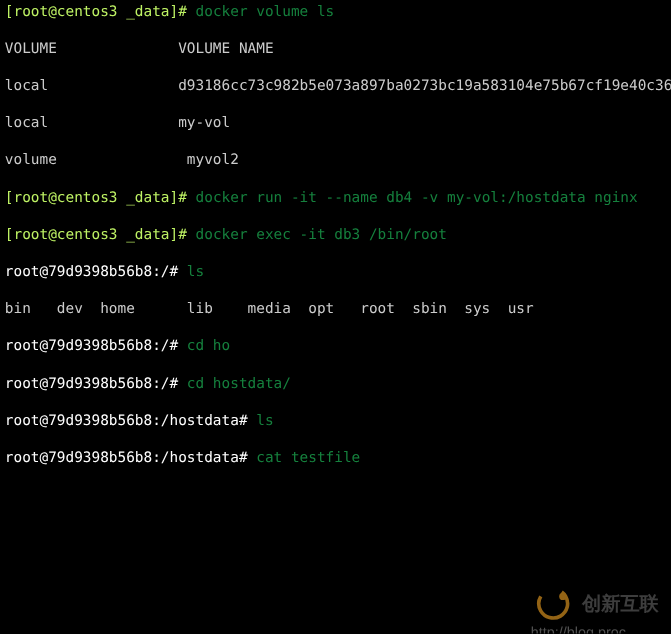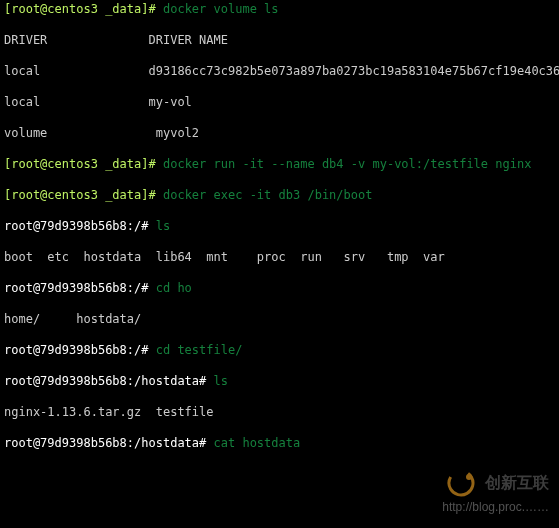--- a/index.html
+++ b/index.html
@@ -21,53 +21,51 @@
     letter-spacing: 0px;
   }
   .line { display: block; }
   .pr1 { color: #bef264; } 
   .pr2 { color: #fff; }
   .cmd { color: #15803d; }
   .out { color: #ccc; }
   .watermark {
     position: absolute;
     right: 10px;
-    bottom: 28px;
+    bottom: 8px;
     font-family: sans-serif;
     color: #aaa;
     font-size: 14px;
     opacity: 0.6;
     pointer-events: none;
   }
   .watermark .logo {
     display: inline-block;
     vertical-align: middle;
     margin-right: 6px;
   }
   .watermark .t1 { font-weight: bold; font-size: 16px; color: #666; }
   .watermark .sub { position:absolute; right:0; bottom:-14px; font-size:12px; color:#888; }
 </style>
 </head>
 <body>
 
 <div class="terminal" id="term"><span class="line"><span class="pr1">[root@centos3 _data]# </span><span class="cmd">docker volume ls</span></span>
-<span class="line"><span class="out">DRIVER              DRIVER NAME</span></span>
+<span class="line"><span class="out">VOLUME              VOLUME NAME</span></span>
 <span class="line"><span class="out">local               d93186cc73c982b5e073a897ba0273bc19a583104e75b67cf19e40c3693</span></span>
 <span class="line"><span class="out">local               my-vol</span></span>
 <span class="line"><span class="out">volume               myvol2</span></span>
-<span class="line"><span class="pr1">[root@centos3 _data]# </span><span class="cmd">docker run -it --name db4 -v my-vol:/testfile nginx</span></span>
-<span class="line"><span class="pr1">[root@centos3 _data]# </span><span class="cmd">docker exec -it db3 /bin/boot</span></span>
+<span class="line"><span class="pr1">[root@centos3 _data]# </span><span class="cmd">docker run -it --name db4 -v my-vol:/hostdata nginx</span></span>
+<span class="line"><span class="pr1">[root@centos3 _data]# </span><span class="cmd">docker exec -it db3 /bin/root</span></span>
 <span class="line"><span class="pr2">root@79d9398b56b8:/# </span><span class="cmd">ls</span></span>
-<span class="line"><span class="out">boot  etc  hostdata  lib64  mnt    proc  run   srv   tmp  var</span></span>
+<span class="line"><span class="out">bin   dev  home      lib    media  opt   root  sbin  sys  usr</span></span>
 <span class="line"><span class="pr2">root@79d9398b56b8:/# </span><span class="cmd">cd ho</span></span>
-<span class="line"><span class="out">home/     hostdata/</span></span>
-<span class="line"><span class="pr2">root@79d9398b56b8:/# </span><span class="cmd">cd testfile/</span></span>
+<span class="line"><span class="pr2">root@79d9398b56b8:/# </span><span class="cmd">cd hostdata/</span></span>
 <span class="line"><span class="pr2">root@79d9398b56b8:/hostdata# </span><span class="cmd">ls</span></span>
-<span class="line"><span class="out">nginx-1.13.6.tar.gz  testfile</span></span>
-<span class="line"><span class="pr2">root@79d9398b56b8:/hostdata# </span><span class="cmd">cat hostdata</span></span>
+<span class="line"><span class="pr2">root@79d9398b56b8:/hostdata# </span><span class="cmd">cat testfile</span></span>
 
 
 
 
 
 
 
 
 
 

